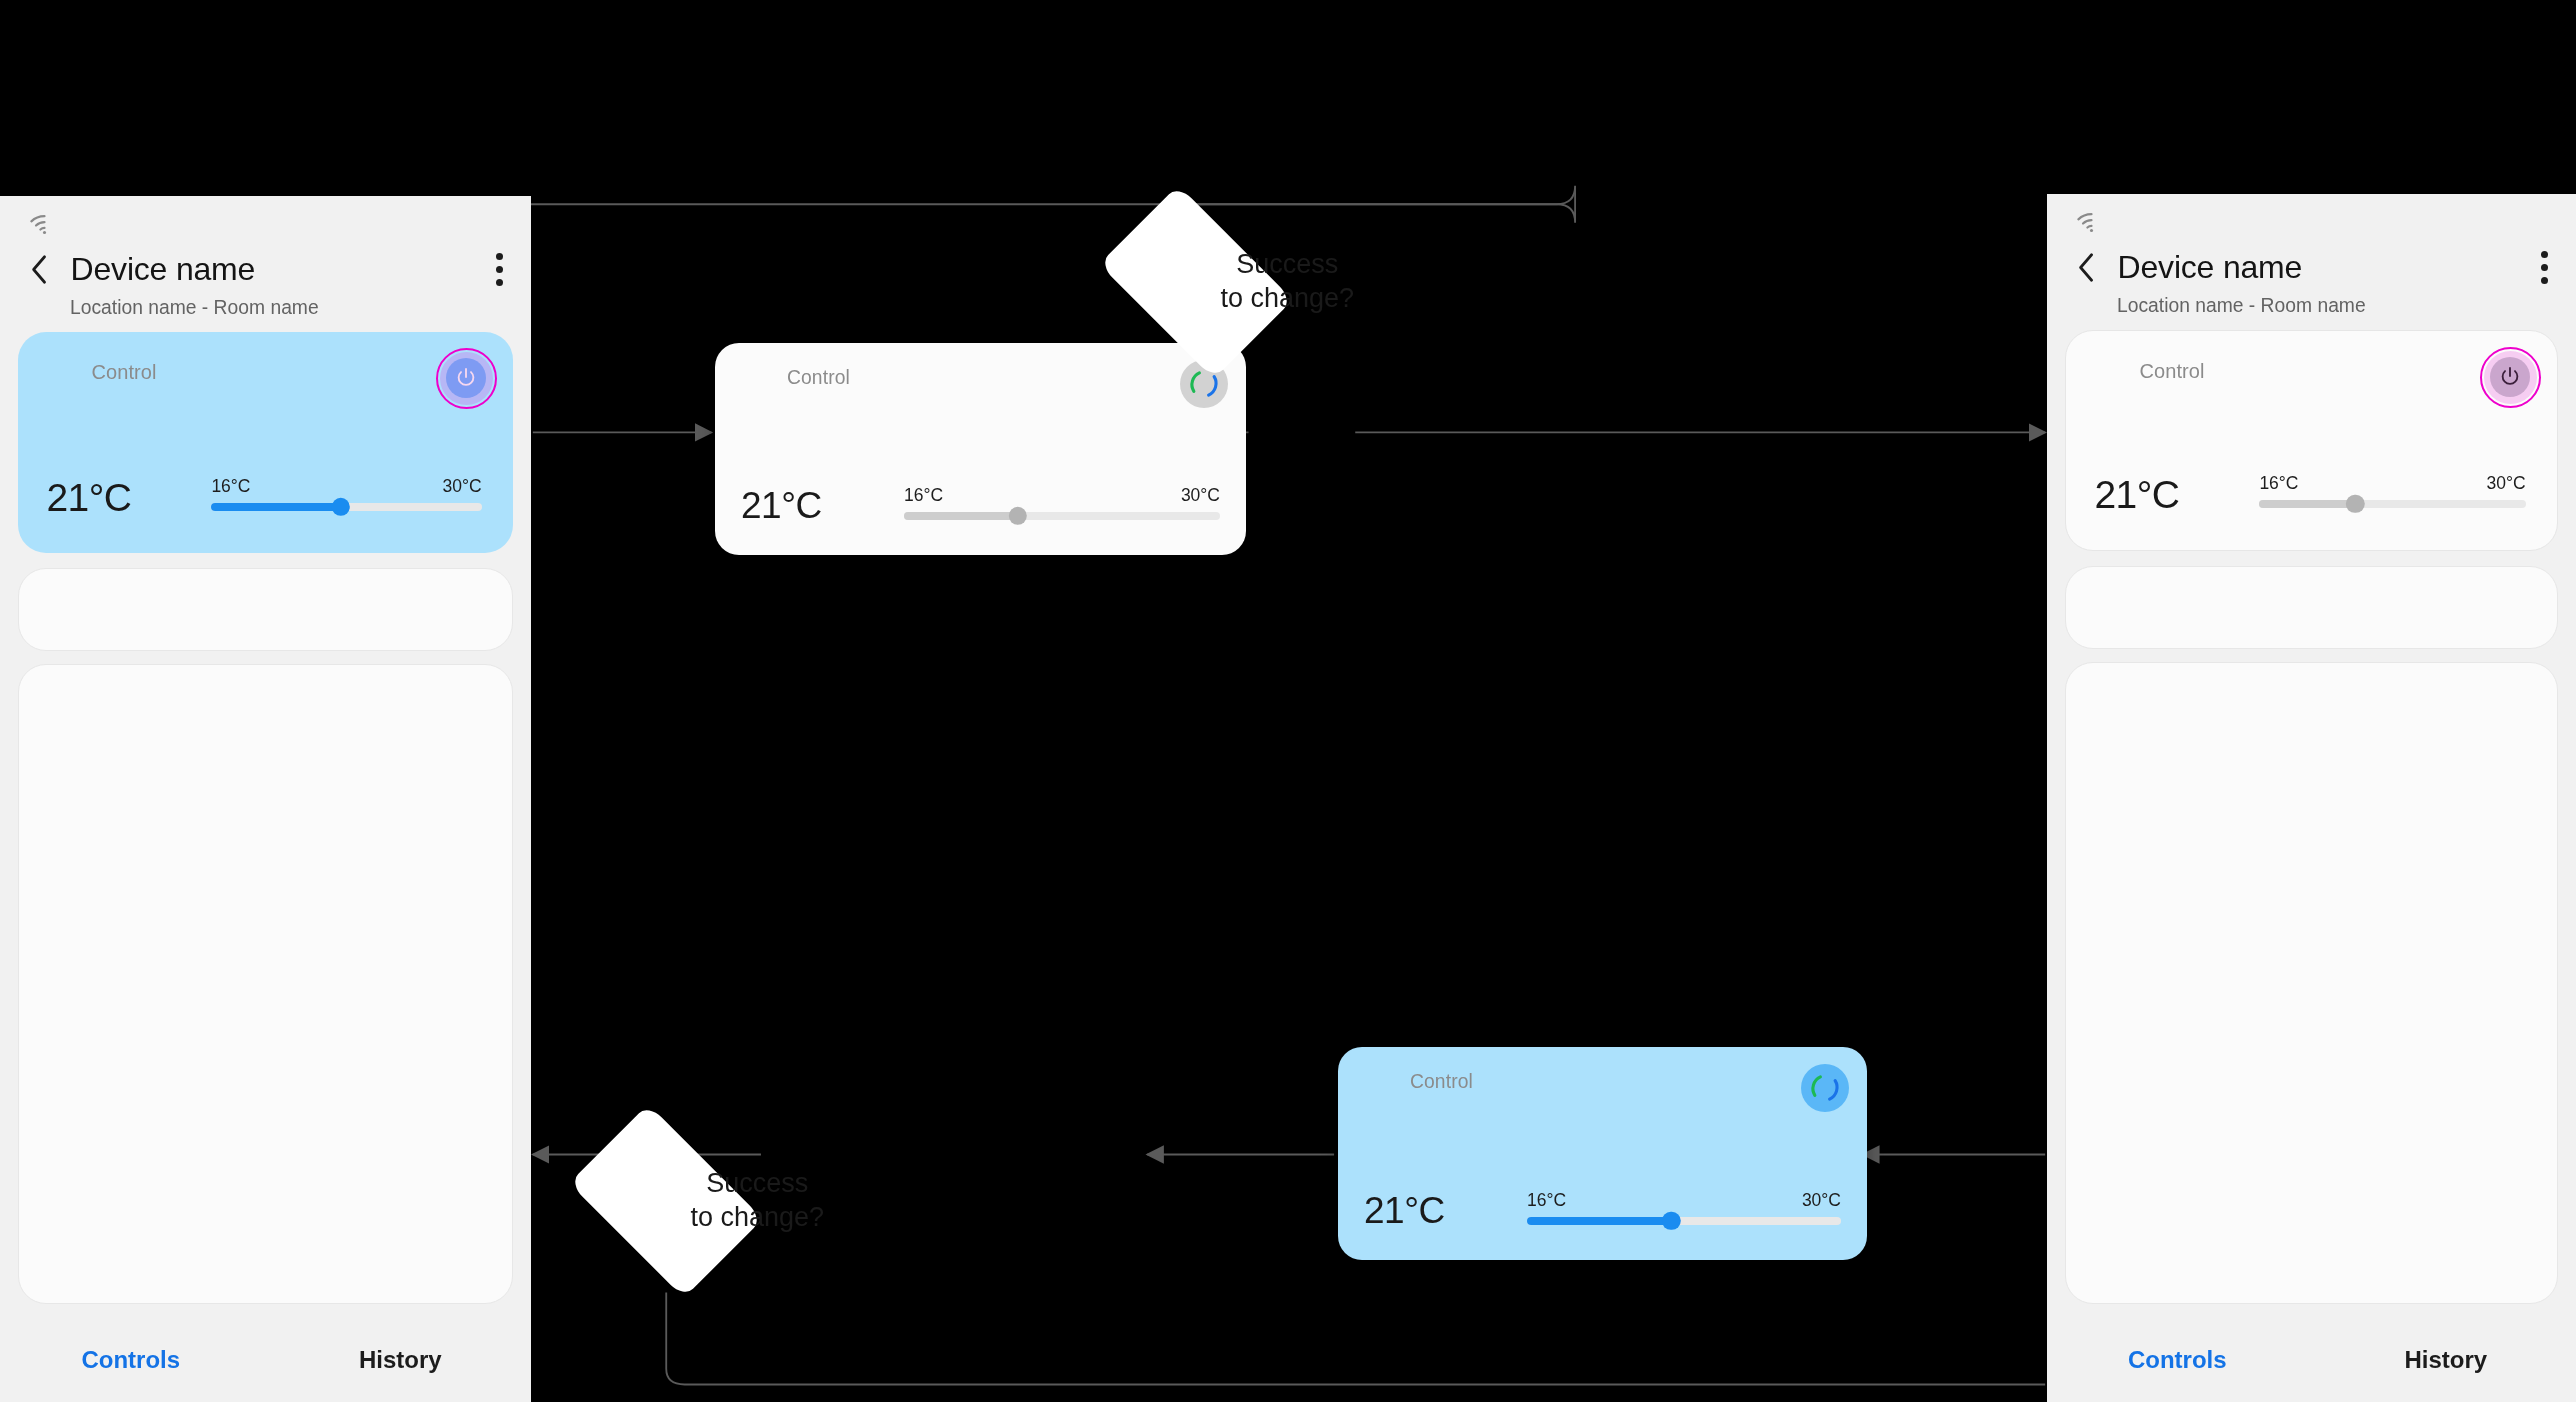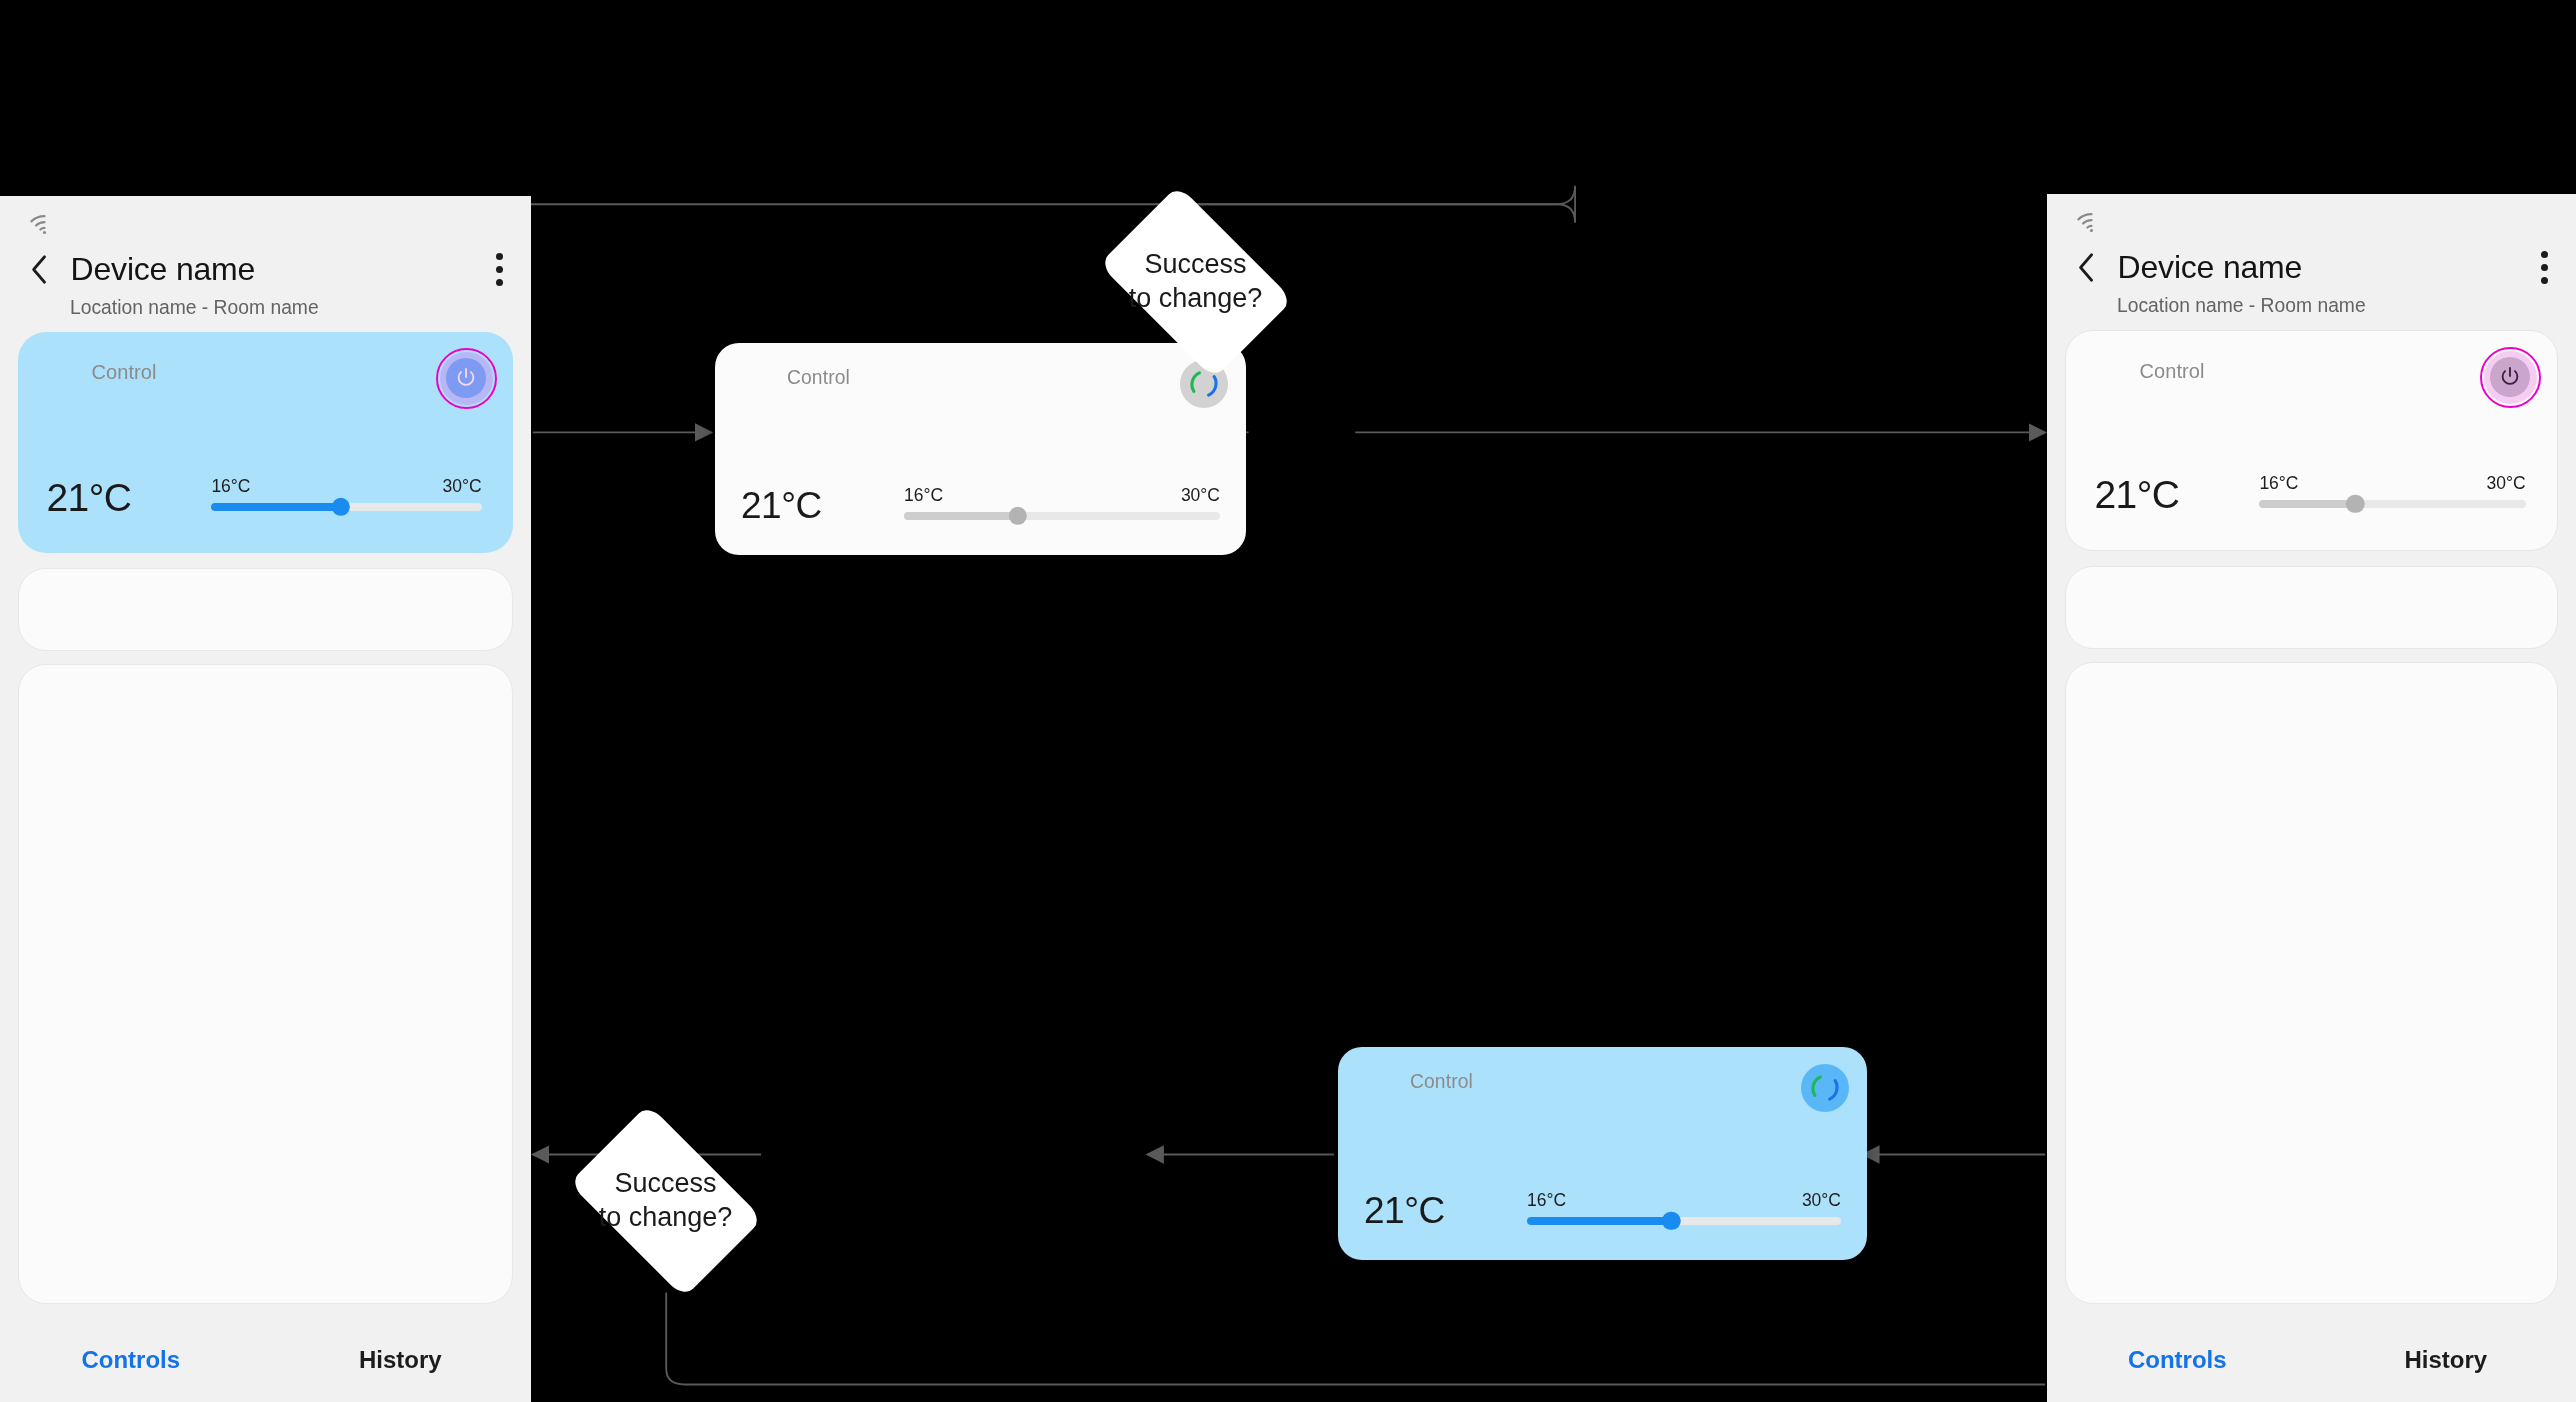--- a/index.html
+++ b/index.html
@@ -117,21 +117,21 @@
   
   .spinner {
     position:absolute; right:18.4px; top:16.6px; width:48px; height:48px;
     border-radius:50%;
   }
   .spinner.grey-bg { background:#d2d2d2; }
   .spinner.blue-bg { background:#5ab7f7; }
   .spinner svg { position:absolute; left:0; top:0; }
 
   .diamond {
-    position:absolute; display:flex; align-items:center; justify-content:center;
+    position:absolute; display:flex; align-items:center; justify-content:flex-end;
   }
   .diamond .shape {
     position:absolute; left:50%; top:50%; width:112px; height:112px;
     background:#fff; border-radius:13px;
     transform:translate(-50%,-50%) rotate(45deg) scale(1.45,1.0);
   }
   #diamond-top    { left:506px; top:190px;  width:317px; height:184px; }
   #diamond-bottom { left:-24px; top:1109px; width:317px; height:184px; }
   .diamond .dtext {
     position:relative; z-index:2; text-align:center; line-height:1.25;

